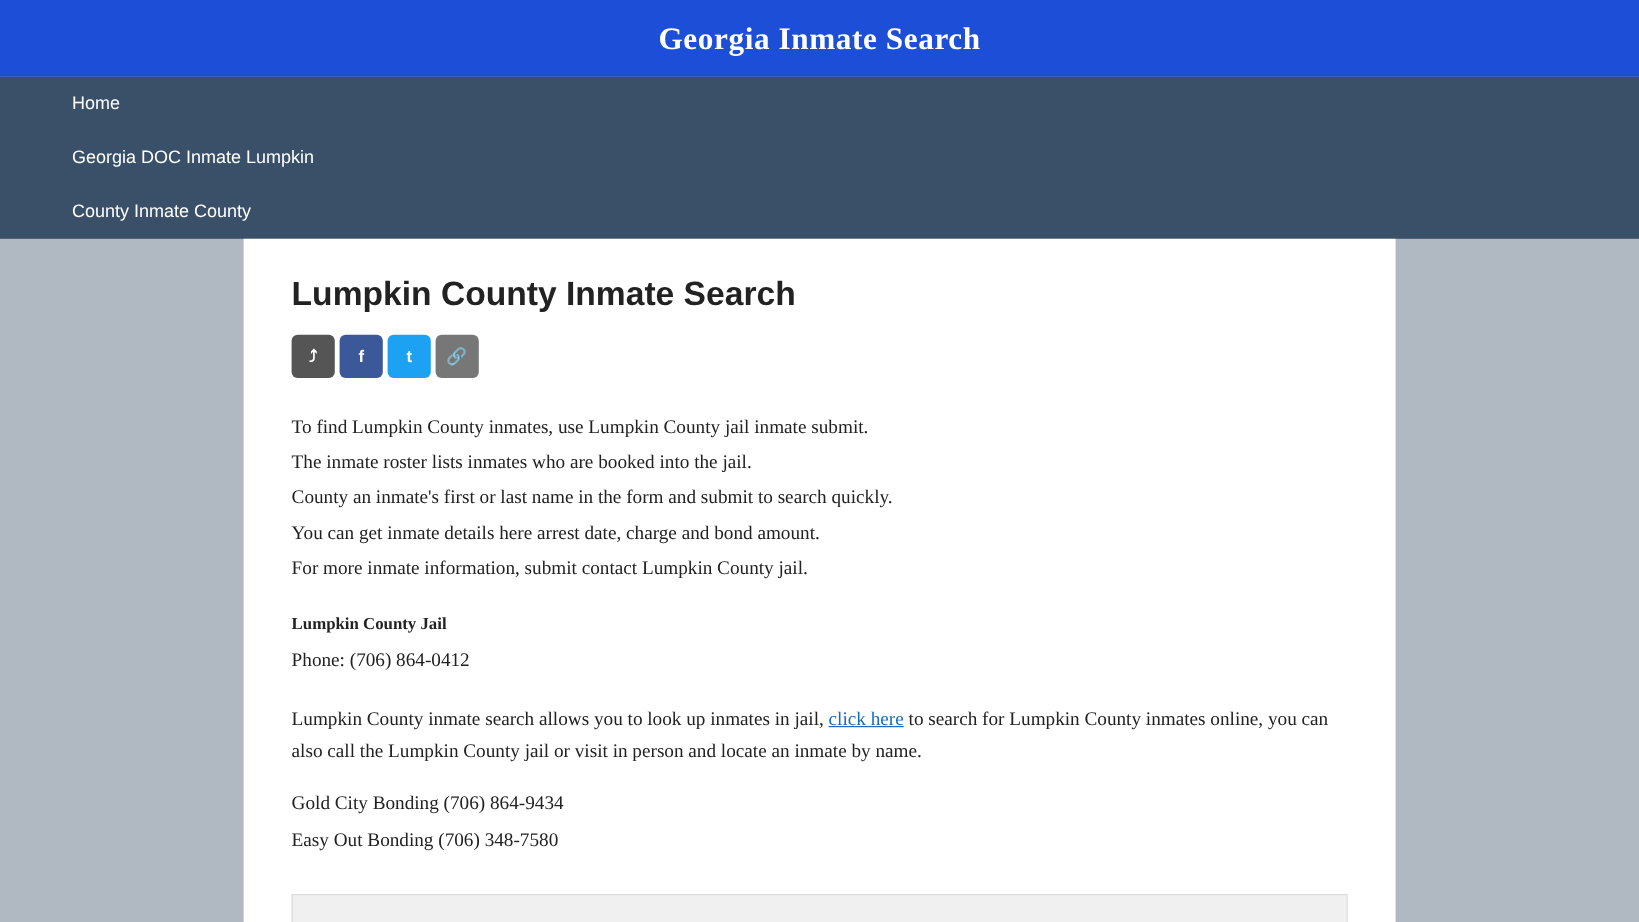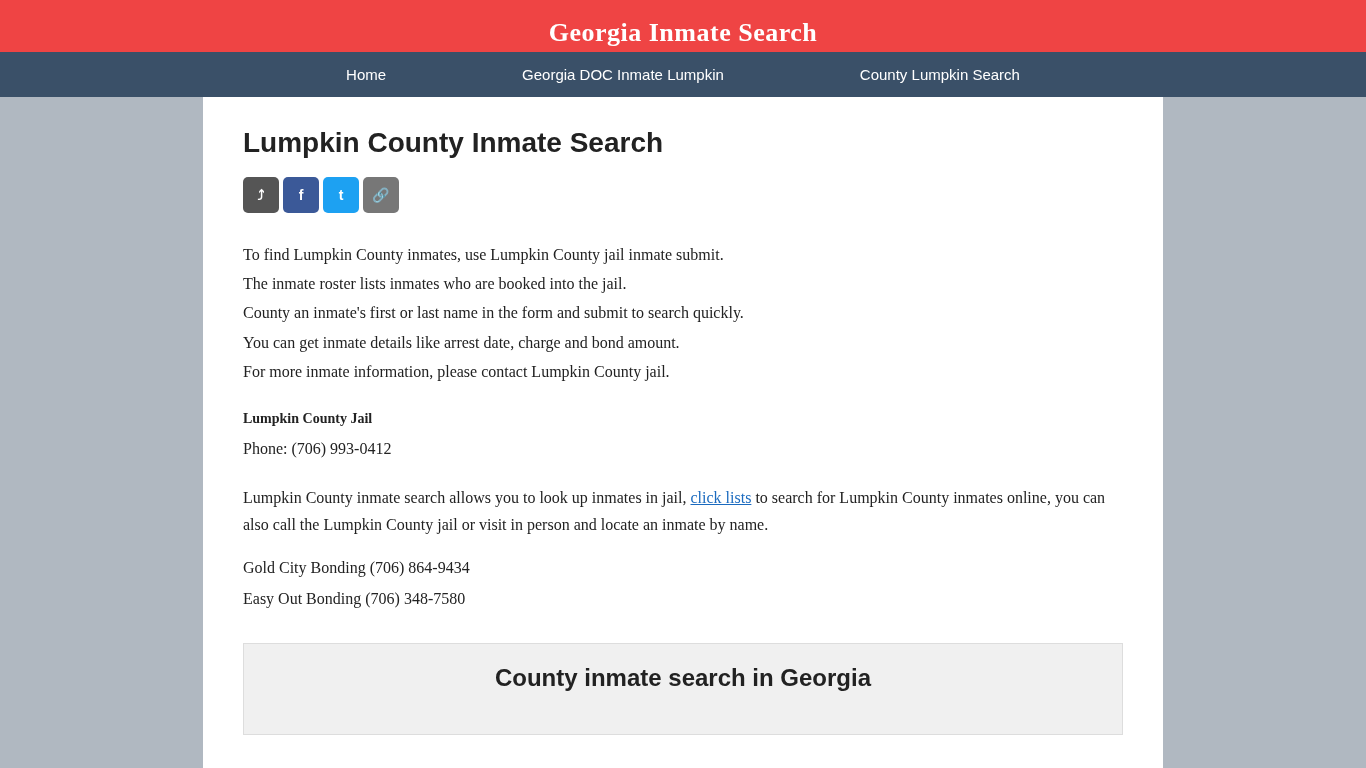--- a/index.html
+++ b/index.html
@@ -5,37 +5,38 @@
     * { margin: 0; padding: 0; box-sizing: border-box; }
     body {
       font-family: Georgia, 'Times New Roman', serif;
       font-size: 16px;
       background-color: #b0b8c1;
       color: #222;
     }
 
     
     #site-header {
-      background-color: #ef4444;
+      background-color: #1d4ed8;
       text-align: center;
-      padding: 18px 0 4px;
+      padding: 18px 0 16px;
     }
     #site-header h1 {
       color: #fff;
       font-size: 26px;
       font-weight: bold;
       letter-spacing: 0.5px;
     }
 
     
     #main-nav {
       background-color: #3a5068;
       display: flex;
-      justify-content: center;
-      gap: 16px;
+      justify-content: flex-start;
+      gap: 0;
+      flex-direction: column;
     }
     #main-nav a {
       color: #fff;
       text-decoration: none;
       padding: 14px 60px;
       font-size: 15px;
       font-family: Arial, sans-serif;
       display: inline-block;
     }
 
@@ -138,21 +139,21 @@
 </head>
 <body>
 
 <div id="site-header">
   <h1>Georgia Inmate Search</h1>
 </div>
 
 <nav id="main-nav">
   <a href="#">Home</a>
   <a href="#">Georgia DOC Inmate Lumpkin</a>
-  <a href="#">County Lumpkin Search</a>
+  <a href="#">County Inmate County</a>
 </nav>
 
 <div id="content-wrapper">
 
   <h2 class="page-title">Lumpkin County Inmate Search</h2>
 
   <div class="social-buttons">
     <a href="#" class="social-btn share" title="Share">
       <span>⤴</span>
     </a>
@@ -164,32 +165,32 @@
     </a>
     <a href="#" class="social-btn link" title="Copy Link">
       <span>🔗</span>
     </a>
   </div>
 
   <div class="body-text">
     <p>To find Lumpkin County inmates, use Lumpkin County jail inmate submit.</p>
     <p>The inmate roster lists inmates who are booked into the jail.</p>
     <p>County an inmate's first or last name in the form and submit to search quickly.</p>
-    <p>You can get inmate details like arrest date, charge and bond amount.</p>
-    <p>For more inmate information, please contact Lumpkin County jail.</p>
+    <p>You can get inmate details here arrest date, charge and bond amount.</p>
+    <p>For more inmate information, submit contact Lumpkin County jail.</p>
   </div>
 
   <div class="jail-info">
     <p class="jail-name">Lumpkin County Jail</p>
-    <p>Phone: (706) 993-0412</p>
+    <p>Phone: (706) 864-0412</p>
   </div>
 
   <p class="desc-para">
     <span>Lumpkin County inmate search allows you to look up inmates in jail,</span>
-    <a href="#" class="inline-link">click lists</a>
+    <a href="#" class="inline-link">click here</a>
     <span>to search for Lumpkin County inmates online, you can also call the Lumpkin County jail or visit in person and locate an inmate by name.</span>
   </p>
 
   <p class="bail-info">Gold City Bonding (706) 864-9434</p>
   <p class="bail-info">Easy Out Bonding (706) 348-7580</p>
 
   <div class="county-section">
     <h3>County inmate search in Georgia</h3>
 
   </div>

